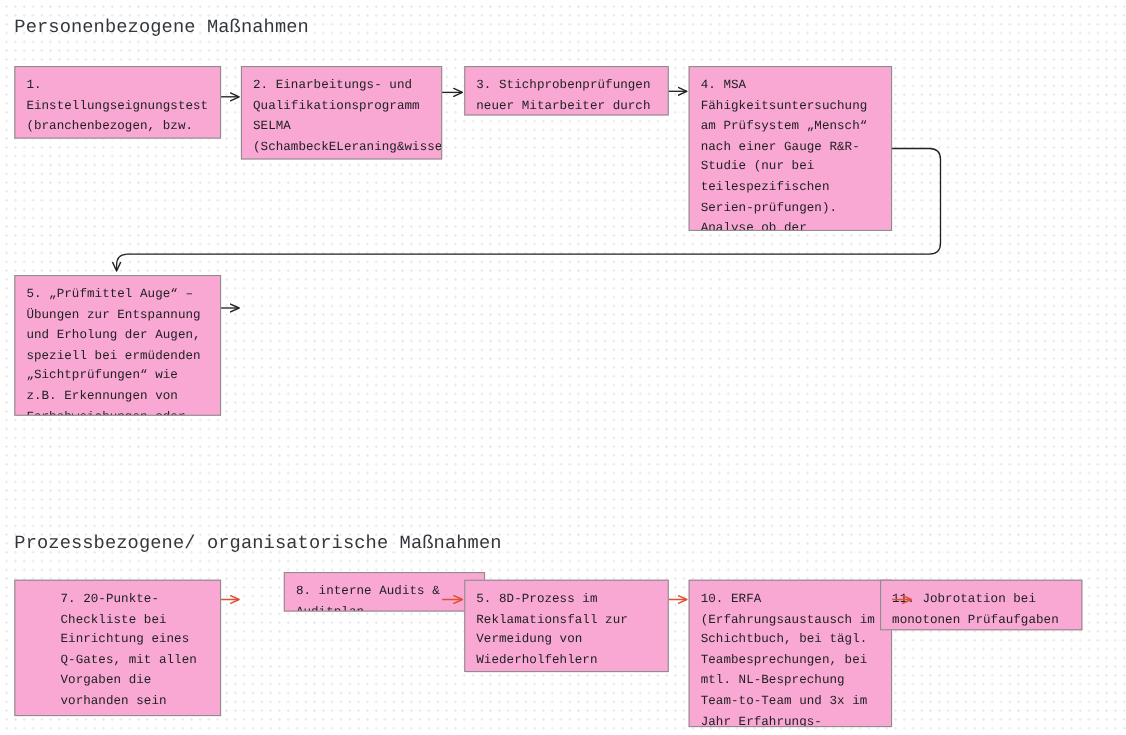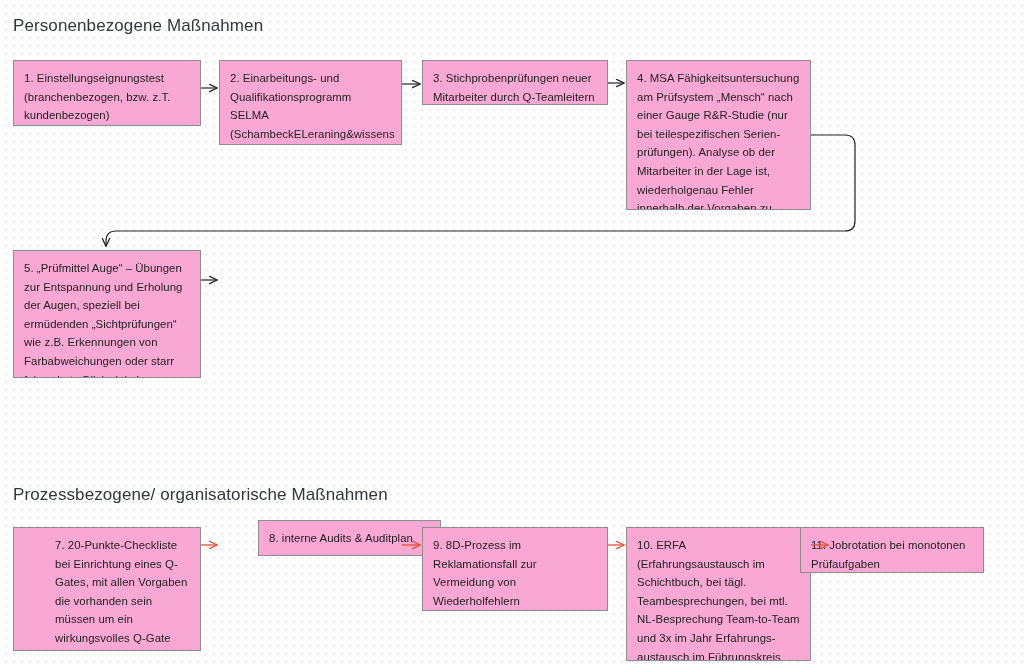--- a/index.html
+++ b/index.html
@@ -8,21 +8,21 @@
     width:1024px;height:668px;
     background-color:#ffffff;
     background-image:radial-gradient(#e9e9ed 1px, transparent 1.05px);
     background-size:8px 8px;
     background-position:2px 2px;
     font-family:"Liberation Sans","DejaVu Sans",sans-serif;
     color:#202124;
     overflow:hidden;
     position:relative;
   }
-  #canvas{position:absolute;left:0;top:0;width:1024px;height:668px;}
+  #canvas{position:absolute;left:0;top:0;width:1024px;height:668px;font-family:Liberation Mono, monospace;}
 
   .section-title{
     position:absolute;
     font-size:17px;
     font-weight:400;
     letter-spacing:.1px;
     color:#33373b;
     white-space:nowrap;
   }
 
@@ -61,21 +61,21 @@
 
   <div class="node" style="left:13px;top:250px;width:188px;height:128px;">5. „Prüfmittel Auge“ – Übungen zur Entspannung und Erholung der Augen, speziell bei ermüdenden „Sichtprüfungen“ wie z.B. Erkennungen von Farbabweichungen oder starr fokussierte Blickwinkel</div>
 
 
   <div class="section-title" style="left:13px;top:485px;text-align:center;">Prozessbezogene/ organisatorische Maßnahmen</div>
 
   <div class="node" style="left:13px;top:527px;width:188px;height:124px;padding-left:41px;">7. 20-Punkte-Checkliste bei Einrichtung eines Q-Gates, mit allen Vorgaben die vorhanden sein müssen um ein wirkungsvolles Q-Gate aufzubauen</div>
 
   <div class="node" style="left:219px;top:520px;width:183px;height:36px;margin-left:39px;">8. interne Audits &amp; Auditplan</div>
 
-  <div class="node" style="left:422px;top:527px;width:186px;height:84px;">9. 8D-Prozess im Reklamationsfall zur Vermeidung von Wiederholfehlern</div>
+  <div class="node" style="left:422px;top:527px;width:186px;height:84px;">5. 8D-Prozess im Reklamationsfall zur Vermeidung von Wiederholfehlern</div>
 
   <div class="node" style="left:626px;top:527px;width:185px;height:134px;">10. ERFA (Erfahrungsaustausch im Schichtbuch, bei tägl. Teambesprechungen, bei mtl. NL-Besprechung Team-to-Team und 3x im Jahr Erfahrungs-austausch im Führungskreis zwischen allen NL)</div>
 
   <div class="node" style="left:800px;top:527px;width:184px;height:46px;">11. Jobrotation bei monotonen Prüfaufgaben</div>
 
   <svg class="edges" viewBox="0 0 1024 668">
     <defs>
       <marker id="ah-dark" markerWidth="9" markerHeight="9" refX="8" refY="4.5" orient="auto" markerUnits="userSpaceOnUse">
         <path d="M0.5,0.9 L8.4,4.5 L0.5,8.1" fill="none" stroke="#202124" stroke-width="1.25" stroke-linecap="round" stroke-linejoin="round"></path>
       </marker>

